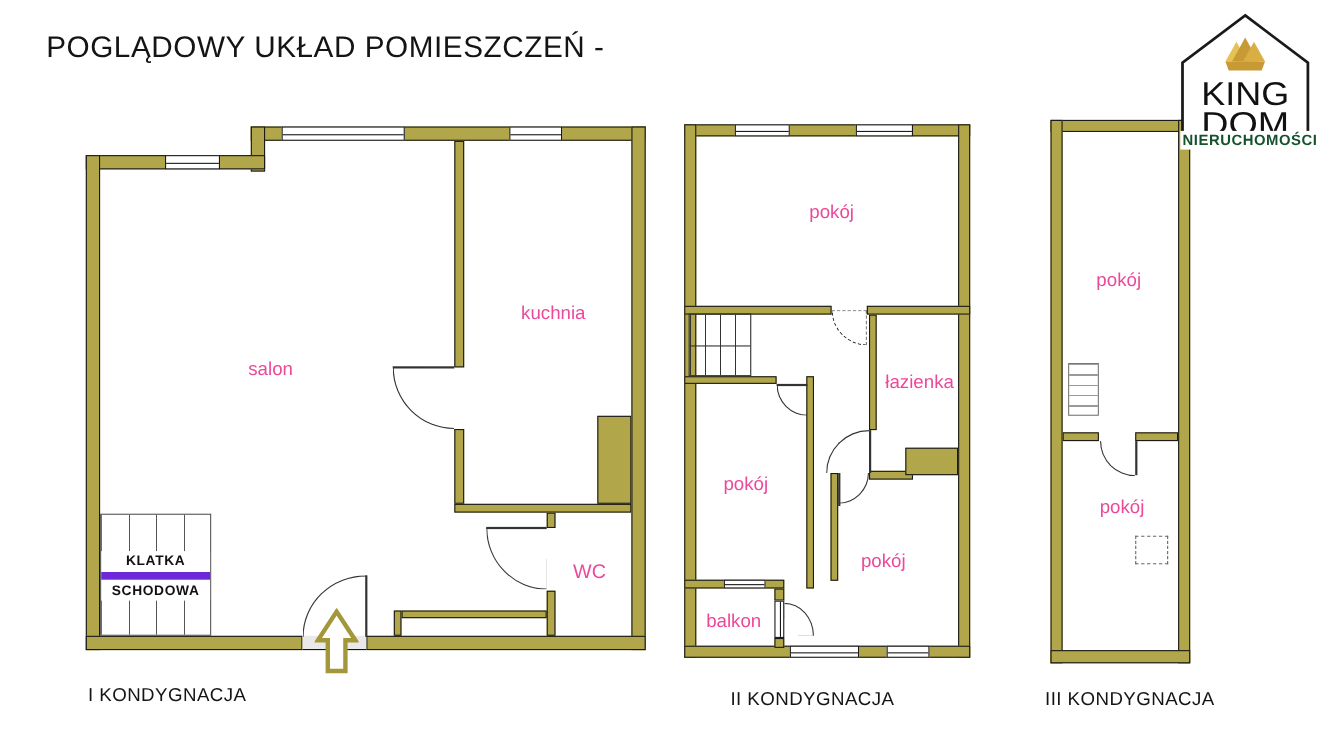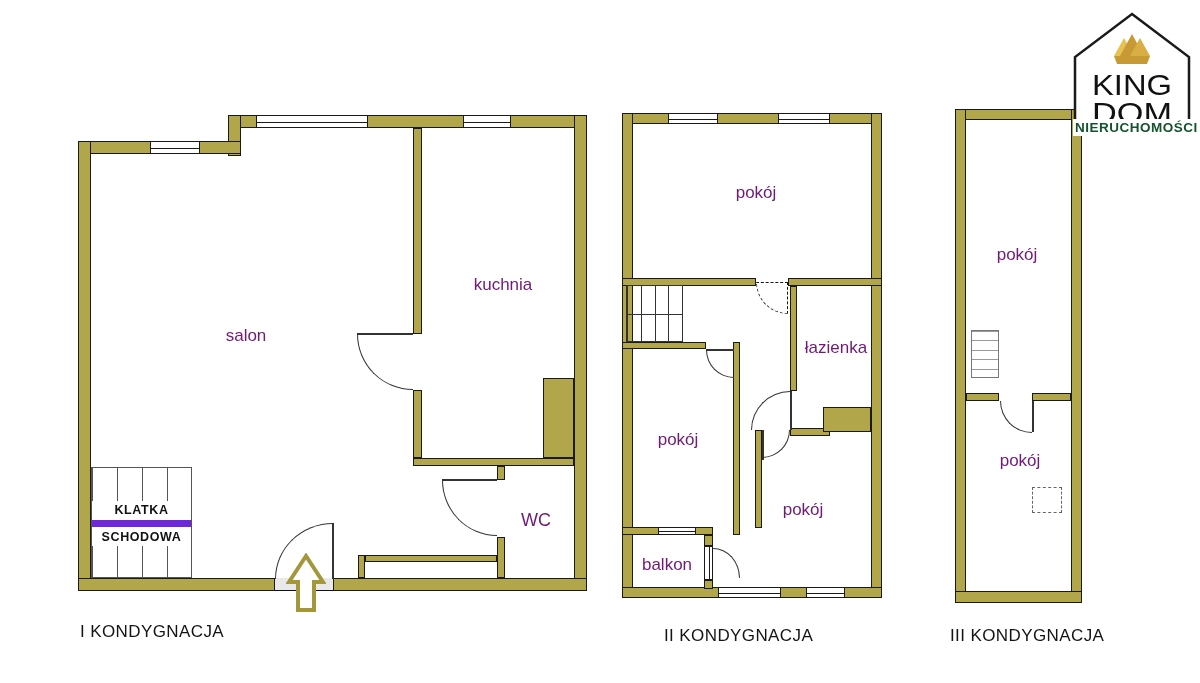--- a/index.html
+++ b/index.html
@@ -14,21 +14,21 @@
   .winv{position:absolute;background:#fff;border:1px solid #1a1a1a;box-sizing:border-box;}
   .winv::after{content:"";position:absolute;top:0;bottom:0;left:50%;border-left:1px solid #1a1a1a;}
   .thr{position:absolute;background:#e9e9e9;border-bottom:1px solid #111;box-sizing:border-box;}
   .arc{position:absolute;box-sizing:border-box;}
   .arc.bl{border-left:1.5px solid #333;border-bottom:1.5px solid #333;border-bottom-left-radius:100% 100%;}
   .arc.tl{border-left:1.5px solid #333;border-top:1.5px solid #333;border-top-left-radius:100% 100%;}
   .arc.tr{border-right:1.5px solid #333;border-top:1.5px solid #333;border-top-right-radius:100% 100%;}
   .arc.br{border-right:1.5px solid #333;border-bottom:1.5px solid #333;border-bottom-right-radius:100% 100%;}
   .arc.dash{border-style:dashed;border-width:1.2px;}
   .leaf{position:absolute;background:#333;}
-  .room-label{position:absolute;font-size:17px;color:#701a75;white-space:nowrap;
+  .room-label{position:absolute;font-size:17px;color:#ec4899;white-space:nowrap;
               transform:translate(-50%,-50%);}
   .floor-label{position:absolute;font-size:17px;color:#141414;letter-spacing:.4px;white-space:nowrap;}
   .stairs1{position:absolute;border:1px solid #555;box-sizing:border-box;
            background-image:repeating-linear-gradient(to right,#555 0 1px,transparent 1px 25px);}
   .stairs2{position:absolute;border:1px solid #333;box-sizing:border-box;
            background-image:repeating-linear-gradient(to right,#333 0 1px,transparent 1px 13.8px);}
   .stairs2::after{content:"";position:absolute;left:0;right:0;top:50%;border-top:1px solid #333;}
   .stairs3{position:absolute;border:1px solid #777;box-sizing:border-box;background:#fff;
            background-image:repeating-linear-gradient(to bottom,#999 0 1px,transparent 1px 9.4px);}
   .stairband{position:absolute;background:#fff;text-align:center;font-weight:bold;
@@ -40,20 +40,21 @@
   .logo{position:absolute;left:1072px;top:4px;width:122px;height:136px;}
   .logo-sub{position:absolute;left:1073px;top:119px;background:#fff;font-weight:bold;
             font-size:13.5px;letter-spacing:.5px;color:#14532d;padding:1px 2px;white-space:nowrap;}
 </style>
 </head>
 <body>
 
 <div class="page">
 
   <div class="title">
+    <div>POGLĄDOWY UKŁAD POMIESZCZEŃ -</div>
   </div>
 
   <div class="floor" style="left:78px;top:113px;width:509px;height:500px">
     <div class="w" style="left:150px;top:2px;width:359px;height:13px"></div>
     <div class="w" style="left:150px;top:2px;width:13px;height:41px"></div>
     <div class="w" style="left:0;top:28px;width:163px;height:13px"></div>
     <div class="w" style="left:0;top:28px;width:13px;height:450px"></div>
     <div class="w" style="left:496px;top:2px;width:13px;height:476px"></div>
     <div class="w" style="left:0;top:465px;width:197px;height:13px"></div>
     <div class="w" style="left:255px;top:465px;width:254px;height:13px"></div>

